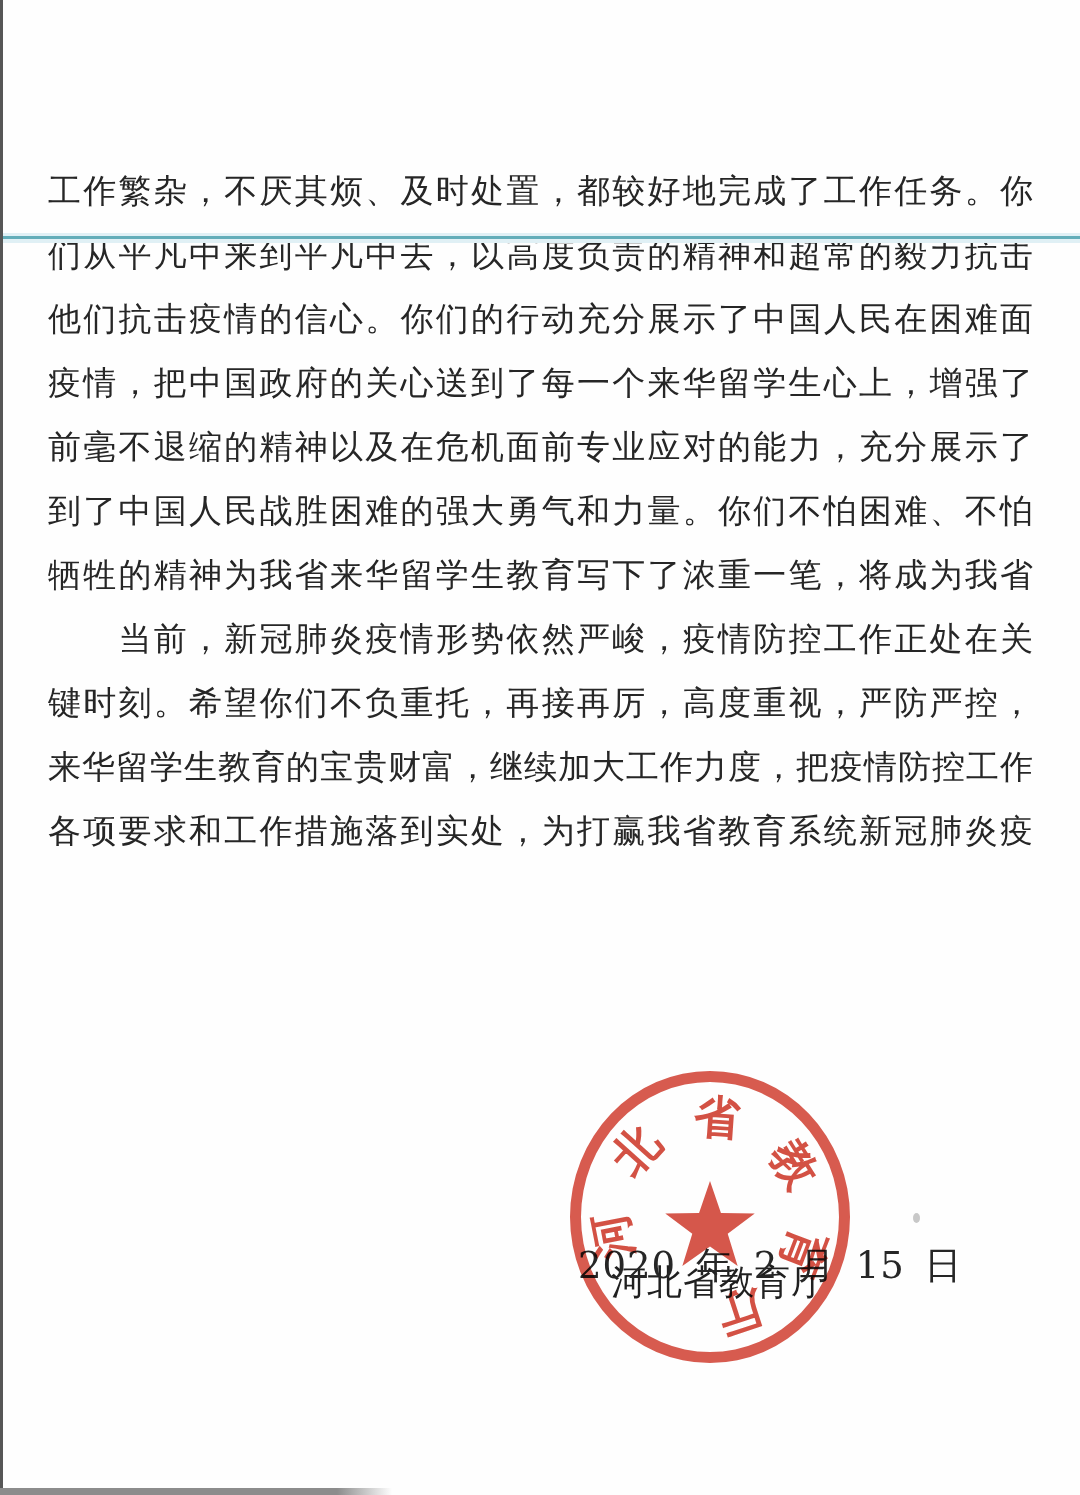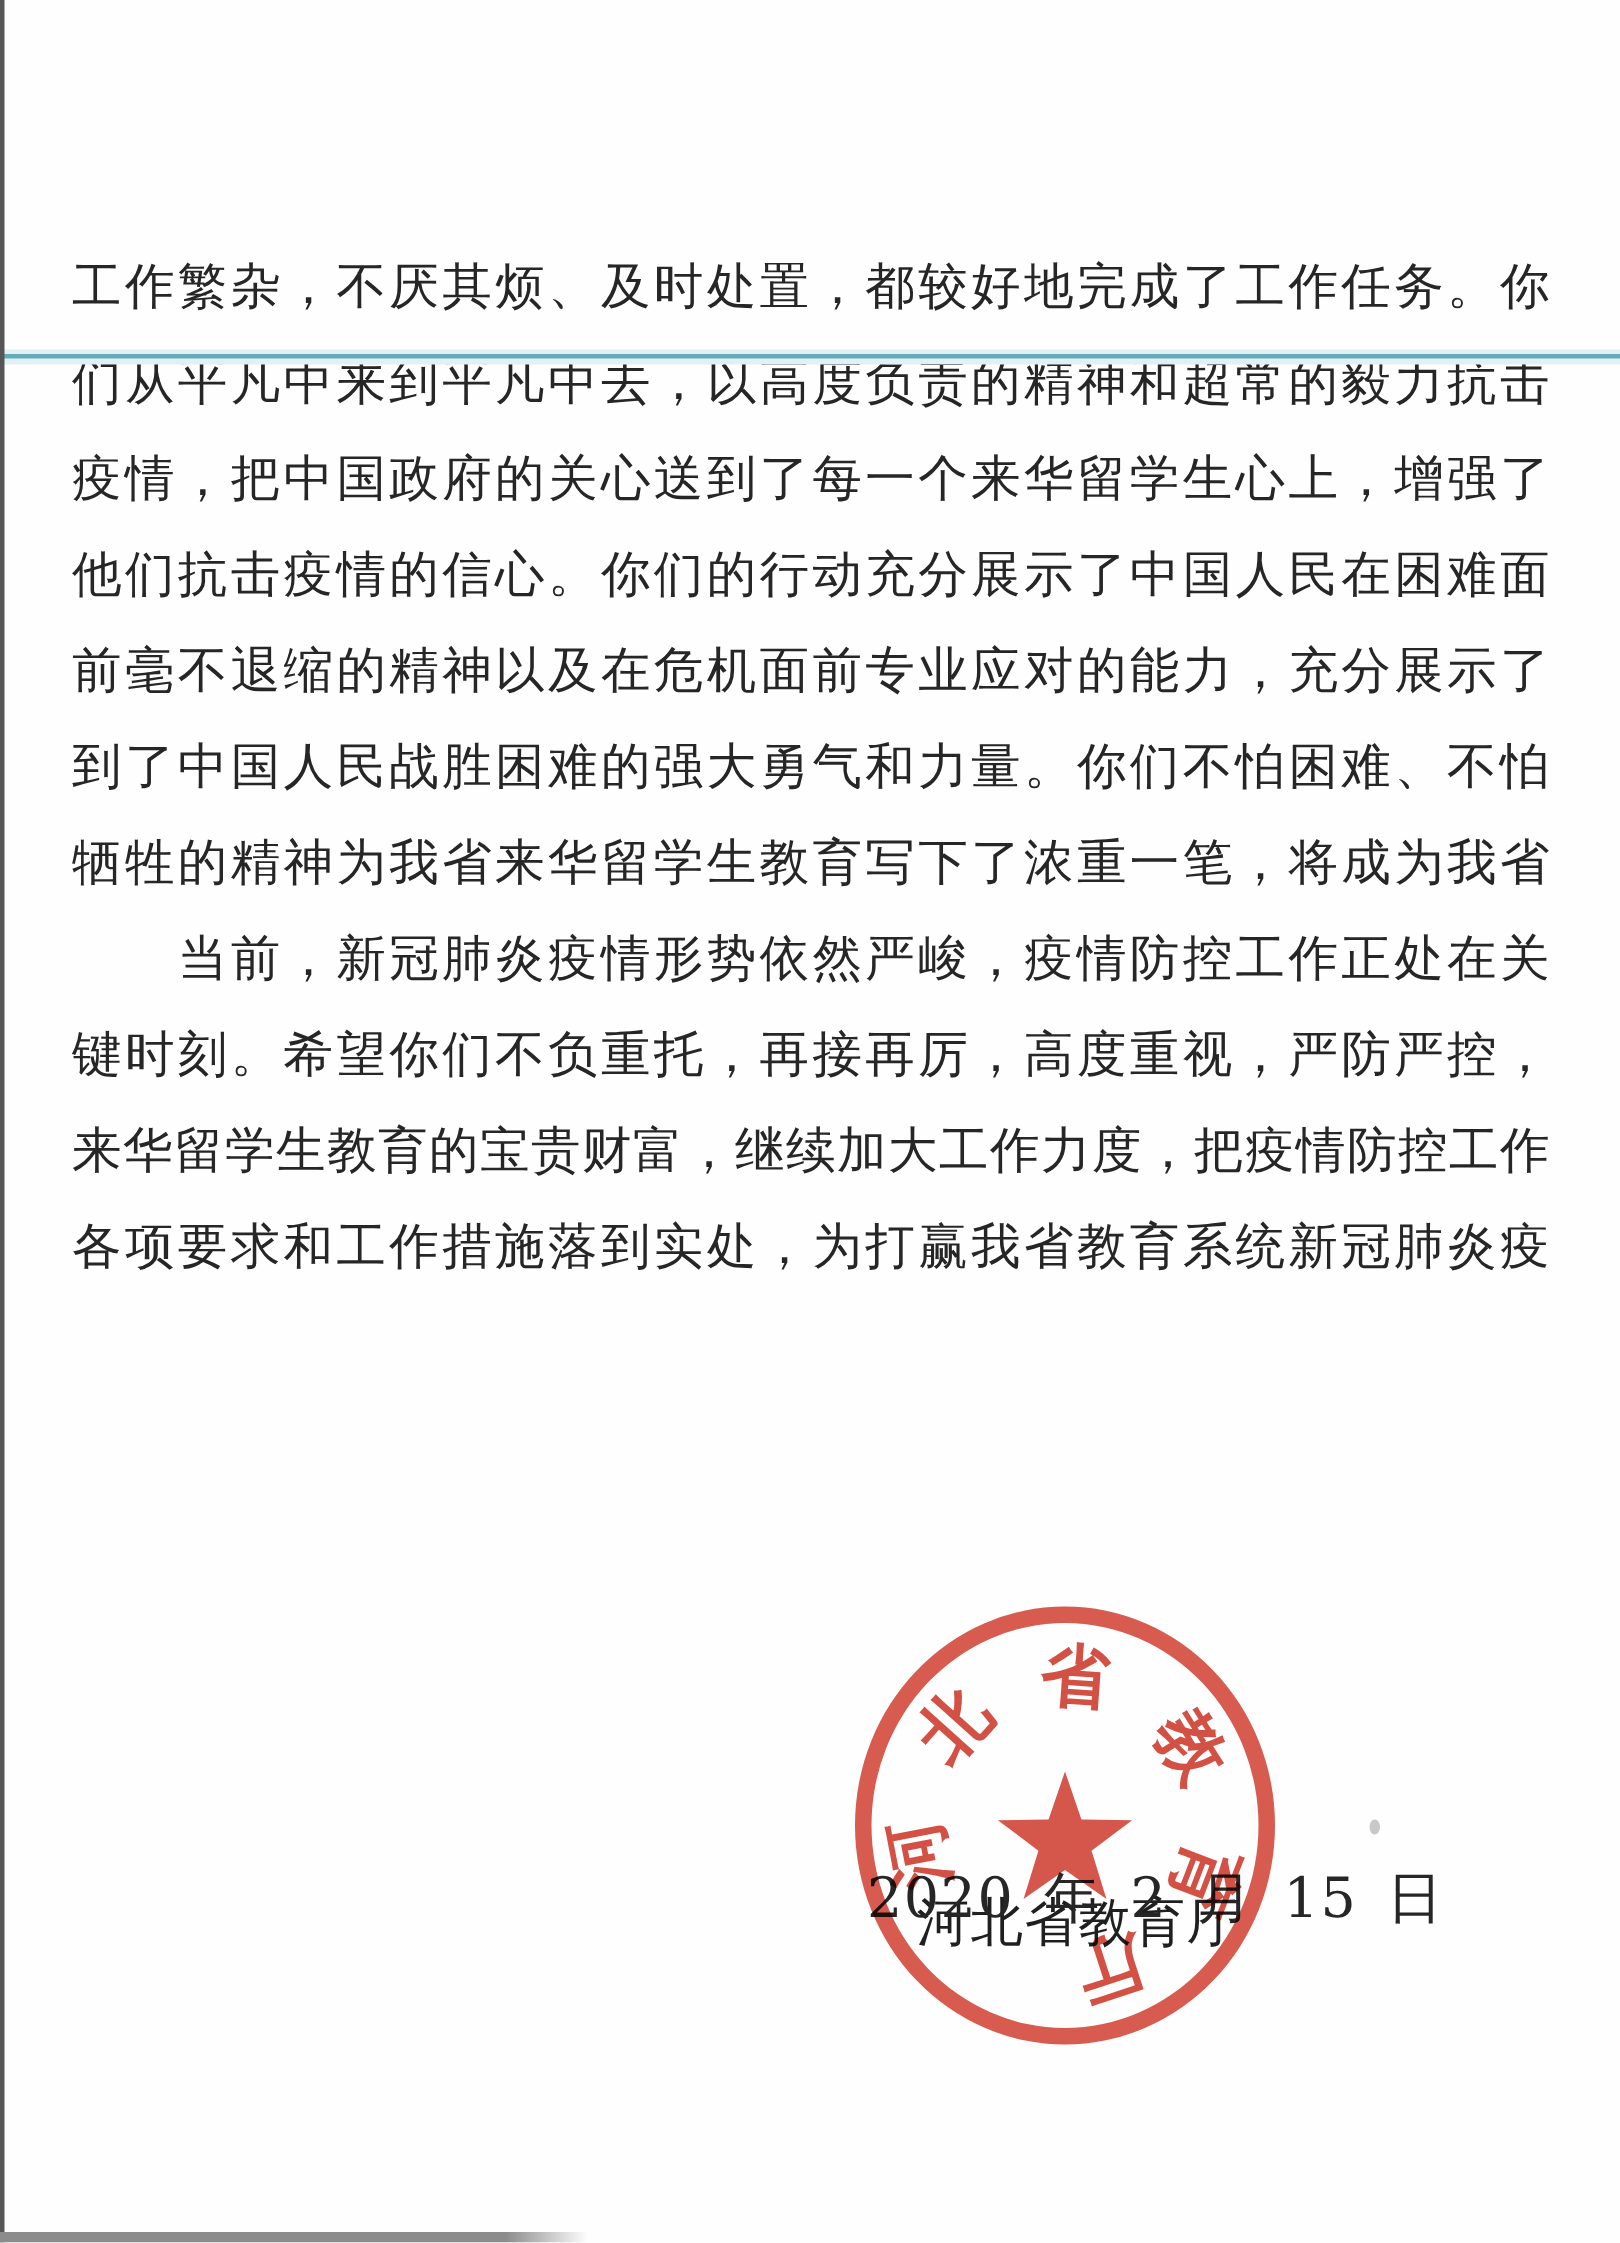--- a/index.html
+++ b/index.html
@@ -44,22 +44,22 @@
 <div class="bottom-band"></div>
 <div class="speck"></div>
 
 <div class="blue-rule">
   <div class="blue-rule-core"></div>
 </div>
 
 <div class="text-block">
   <div class="line j">工作繁杂，不厌其烦、及时处置，都较好地完成了工作任务。你</div>
   <div class="line j">们从平凡中来到平凡中去，以高度负责的精神和超常的毅力抗击</div>
+  <div class="line j">他们抗击疫情的信心。你们的行动充分展示了中国人民在困难面</div>
   <div class="line j">疫情，把中国政府的关心送到了每一个来华留学生心上，增强了</div>
-  <div class="line j">他们抗击疫情的信心。你们的行动充分展示了中国人民在困难面</div>
   <div class="line j">前毫不退缩的精神以及在危机面前专业应对的能力，充分展示了</div>
   <div class="line j">到了中国人民战胜困难的强大勇气和力量。你们不怕困难、不怕</div>
   <div class="line j">牺牲的精神为我省来华留学生教育写下了浓重一笔，将成为我省</div>
   <div class="line j">　　当前，新冠肺炎疫情形势依然严峻，疫情防控工作正处在关</div>
   <div class="line j">键时刻。希望你们不负重托，再接再厉，高度重视，严防严控，</div>
   <div class="line j">来华留学生教育的宝贵财富，继续加大工作力度，把疫情防控工作</div>
   <div class="line j">各项要求和工作措施落到实处，为打赢我省教育系统新冠肺炎疫</div>
 </div>
 
 <div class="signature">河北省教育厅</div>

